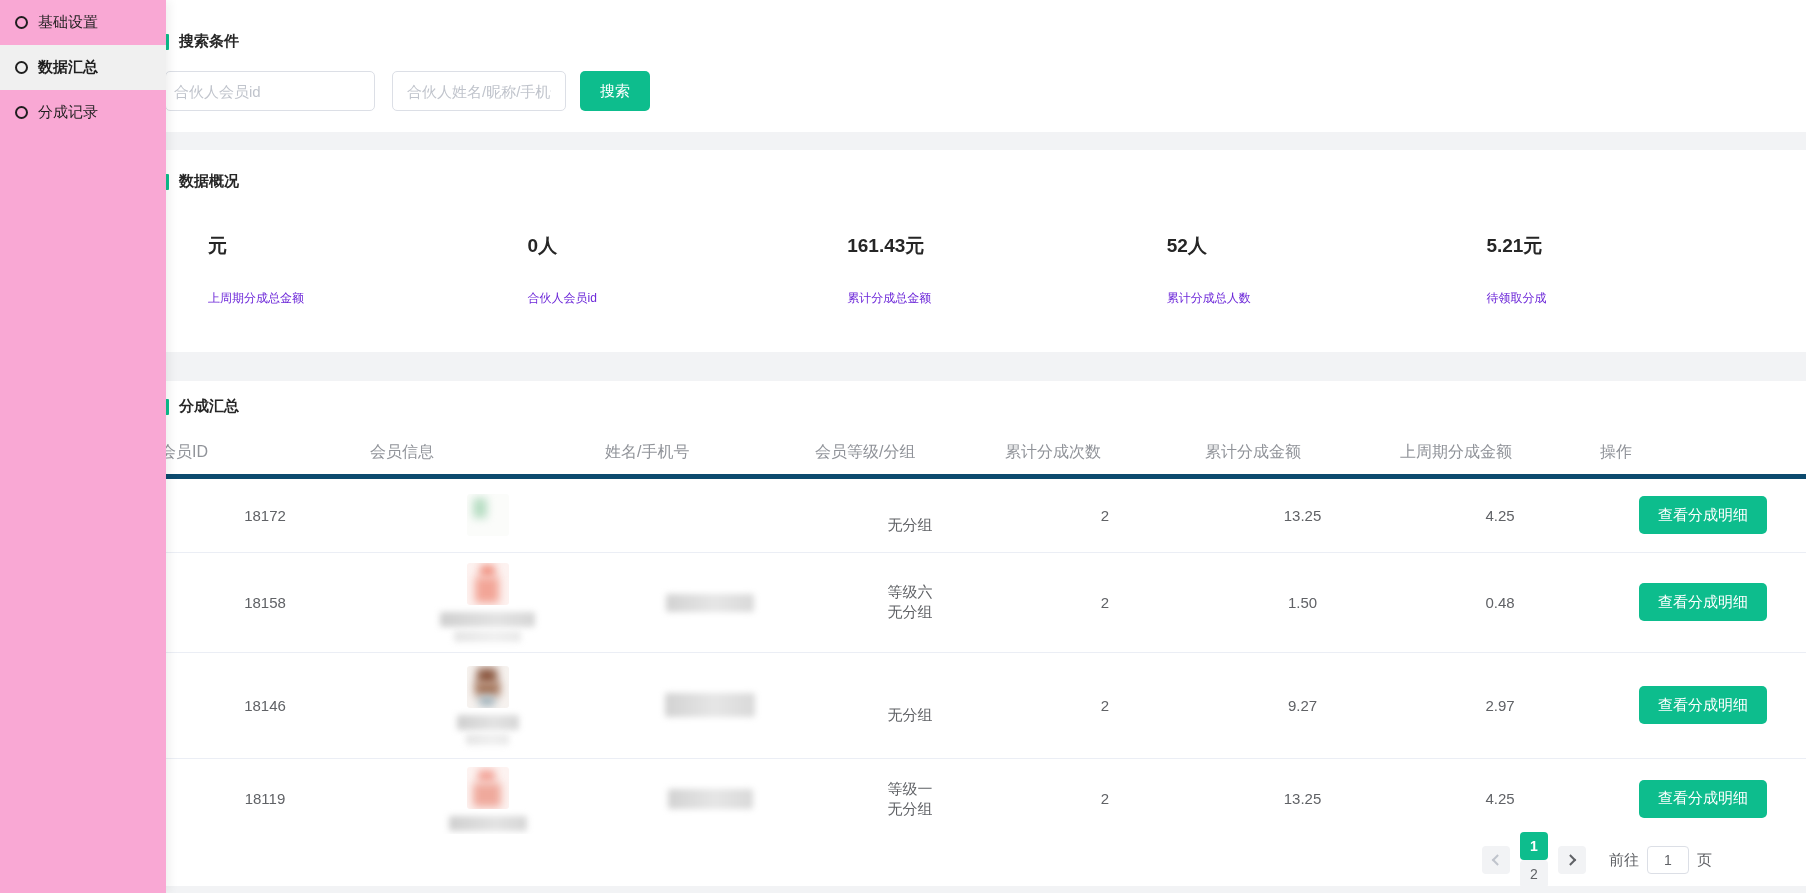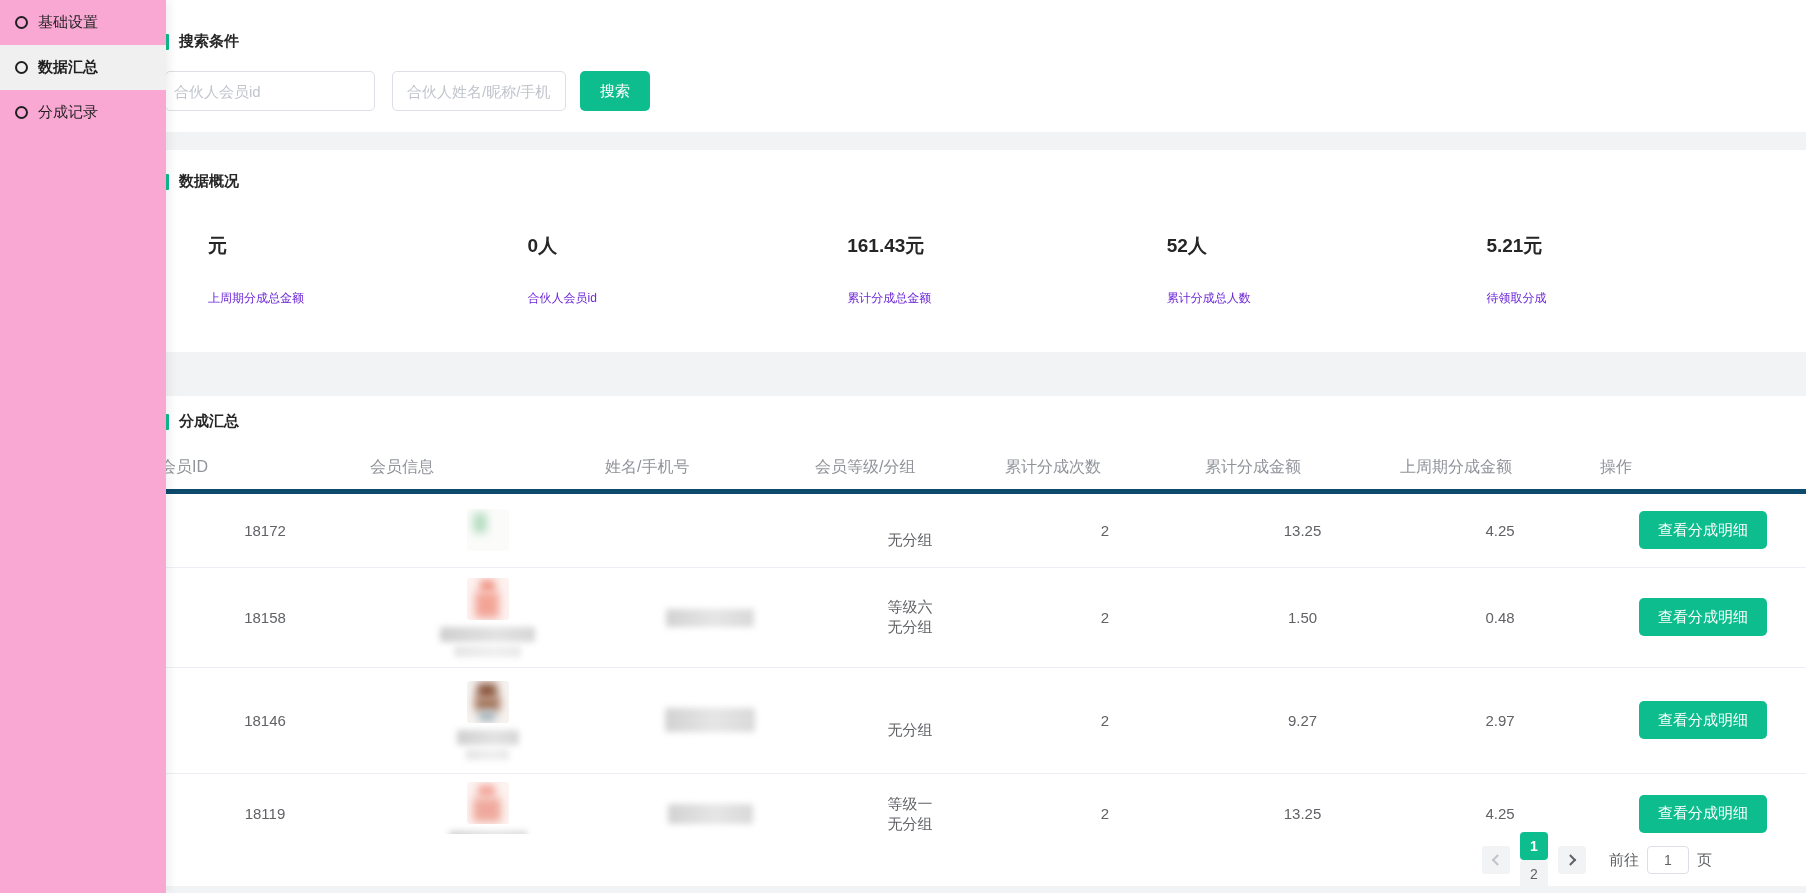--- a/index.html
+++ b/index.html
@@ -23,21 +23,21 @@
   .side-item.active { background:#f0f0f0; font-weight:bold; }
   .circle-icon {
     width:13px; height:13px; border:2px solid #1f1f1f; border-radius:50%;
     flex:0 0 auto;
   }
   
   .content { position:absolute; left:153px; top:0; right:0; bottom:0; z-index:1; }
   .panel { position:absolute; left:0; right:0; background:#fff; }
   .panel-search { top:0; height:132px; border-radius:10px 0 0 0; }
   .panel-stats  { top:150px; height:202px; }
-  .panel-table  { top:396px; height:458px; overflow:hidden; }
+  .panel-table  { top:381px; height:458px; overflow:hidden; }
   .panel-pager  { top:834px; height:52px; border-radius:10px 0 0 4px;
                   display:flex; align-items:center; justify-content:flex-end;
                   padding-right:94px; }
   .sec-title { display:flex; align-items:center; gap:10px; }
   .sec-bar { width:4px; height:16px; background:var(--accent); border-radius:1px; }
   .sec-text { font-size:15px; font-weight:bold; color:#262626; }
   
   .panel-search { padding:32px 0 0 12px; }
   .search-row { display:flex; align-items:center; margin-top:20px; }
   .inp {

